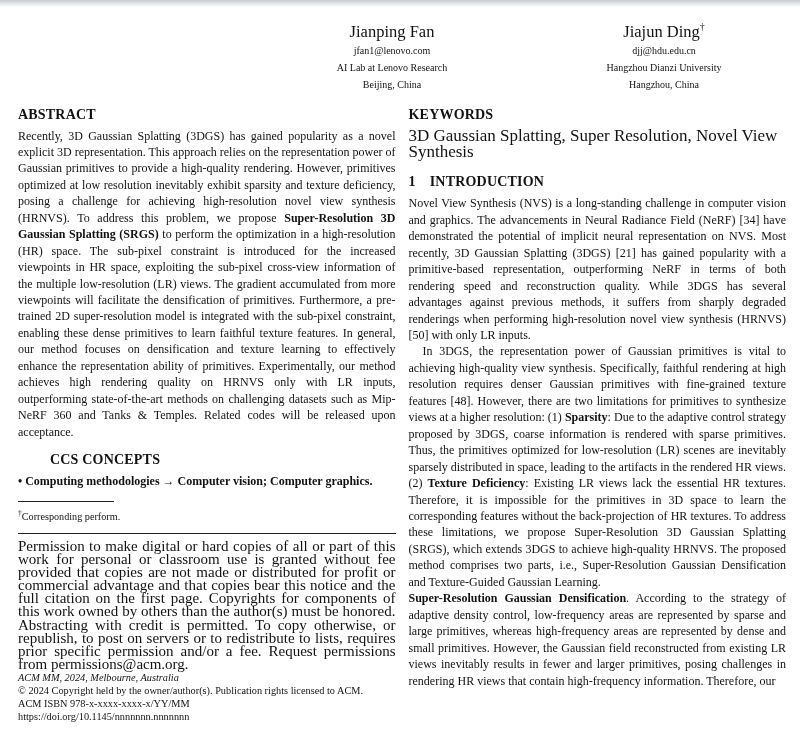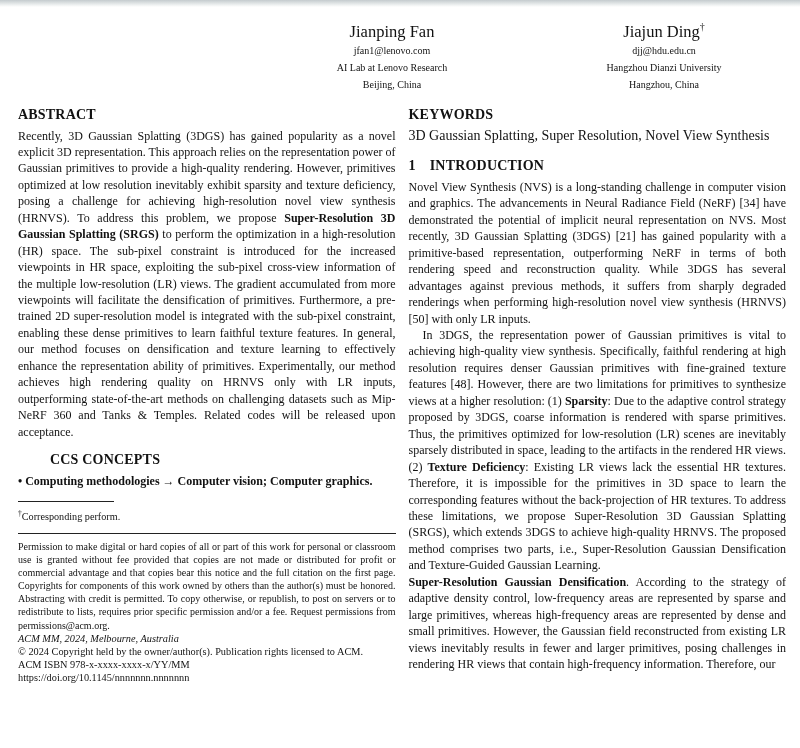--- a/index.html
+++ b/index.html
@@ -16,26 +16,26 @@
   .author-line{font-size:10px;line-height:17px;}
   .columns{display:flex;margin:14px 14px 0 18px;gap:13px;}
   .col{width:378px;}
   .section-heading{font-size:14px;font-weight:700;margin:0 0 5px 0;letter-spacing:0.2px;}
   .section-heading .sec-num{display:inline-block;margin-right:14px;}
   .body-p{font-size:12px;line-height:16.45px;text-align:justify;margin:0;hyphens:auto;}
   .body-p.indent{text-indent:14px;}
   .b{font-weight:700;}
   .mt12{margin-top:12px;margin-left:32px;}
   .mt14{margin-top:14px;}
-  .keywords-p{font-size:14px;line-height:16.45px;margin:0;}
+  .keywords-p{font-size:17px;line-height:16.45px;margin:0;}
   .footnote-rule{width:96px;border-top:1.2px solid #222;margin:11px 0 5px 0;}
   .footnote-p{font-size:10.2px;line-height:13px;margin:0;}
   .footnote-p sup{font-size:7.5px;}
   .permission-rule{width:100%;border-top:1.2px solid #222;margin:10px 0 6px 0;}
-  .permission-p{font-size:10px;line-height:13.1px;text-align:justify;margin:0;}
+  .permission-p{font-size:15px;line-height:13.1px;text-align:justify;margin:0;}
   .small-line{font-size:10.3px;line-height:13.1px;margin:0;}
   .italic{font-style:italic;}
   a.doi{color:#121212;text-decoration:none;}
 </style>
 </head>
 <body>
 
 <div class="top-strip"></div>
 
 <div class="authors-row">

